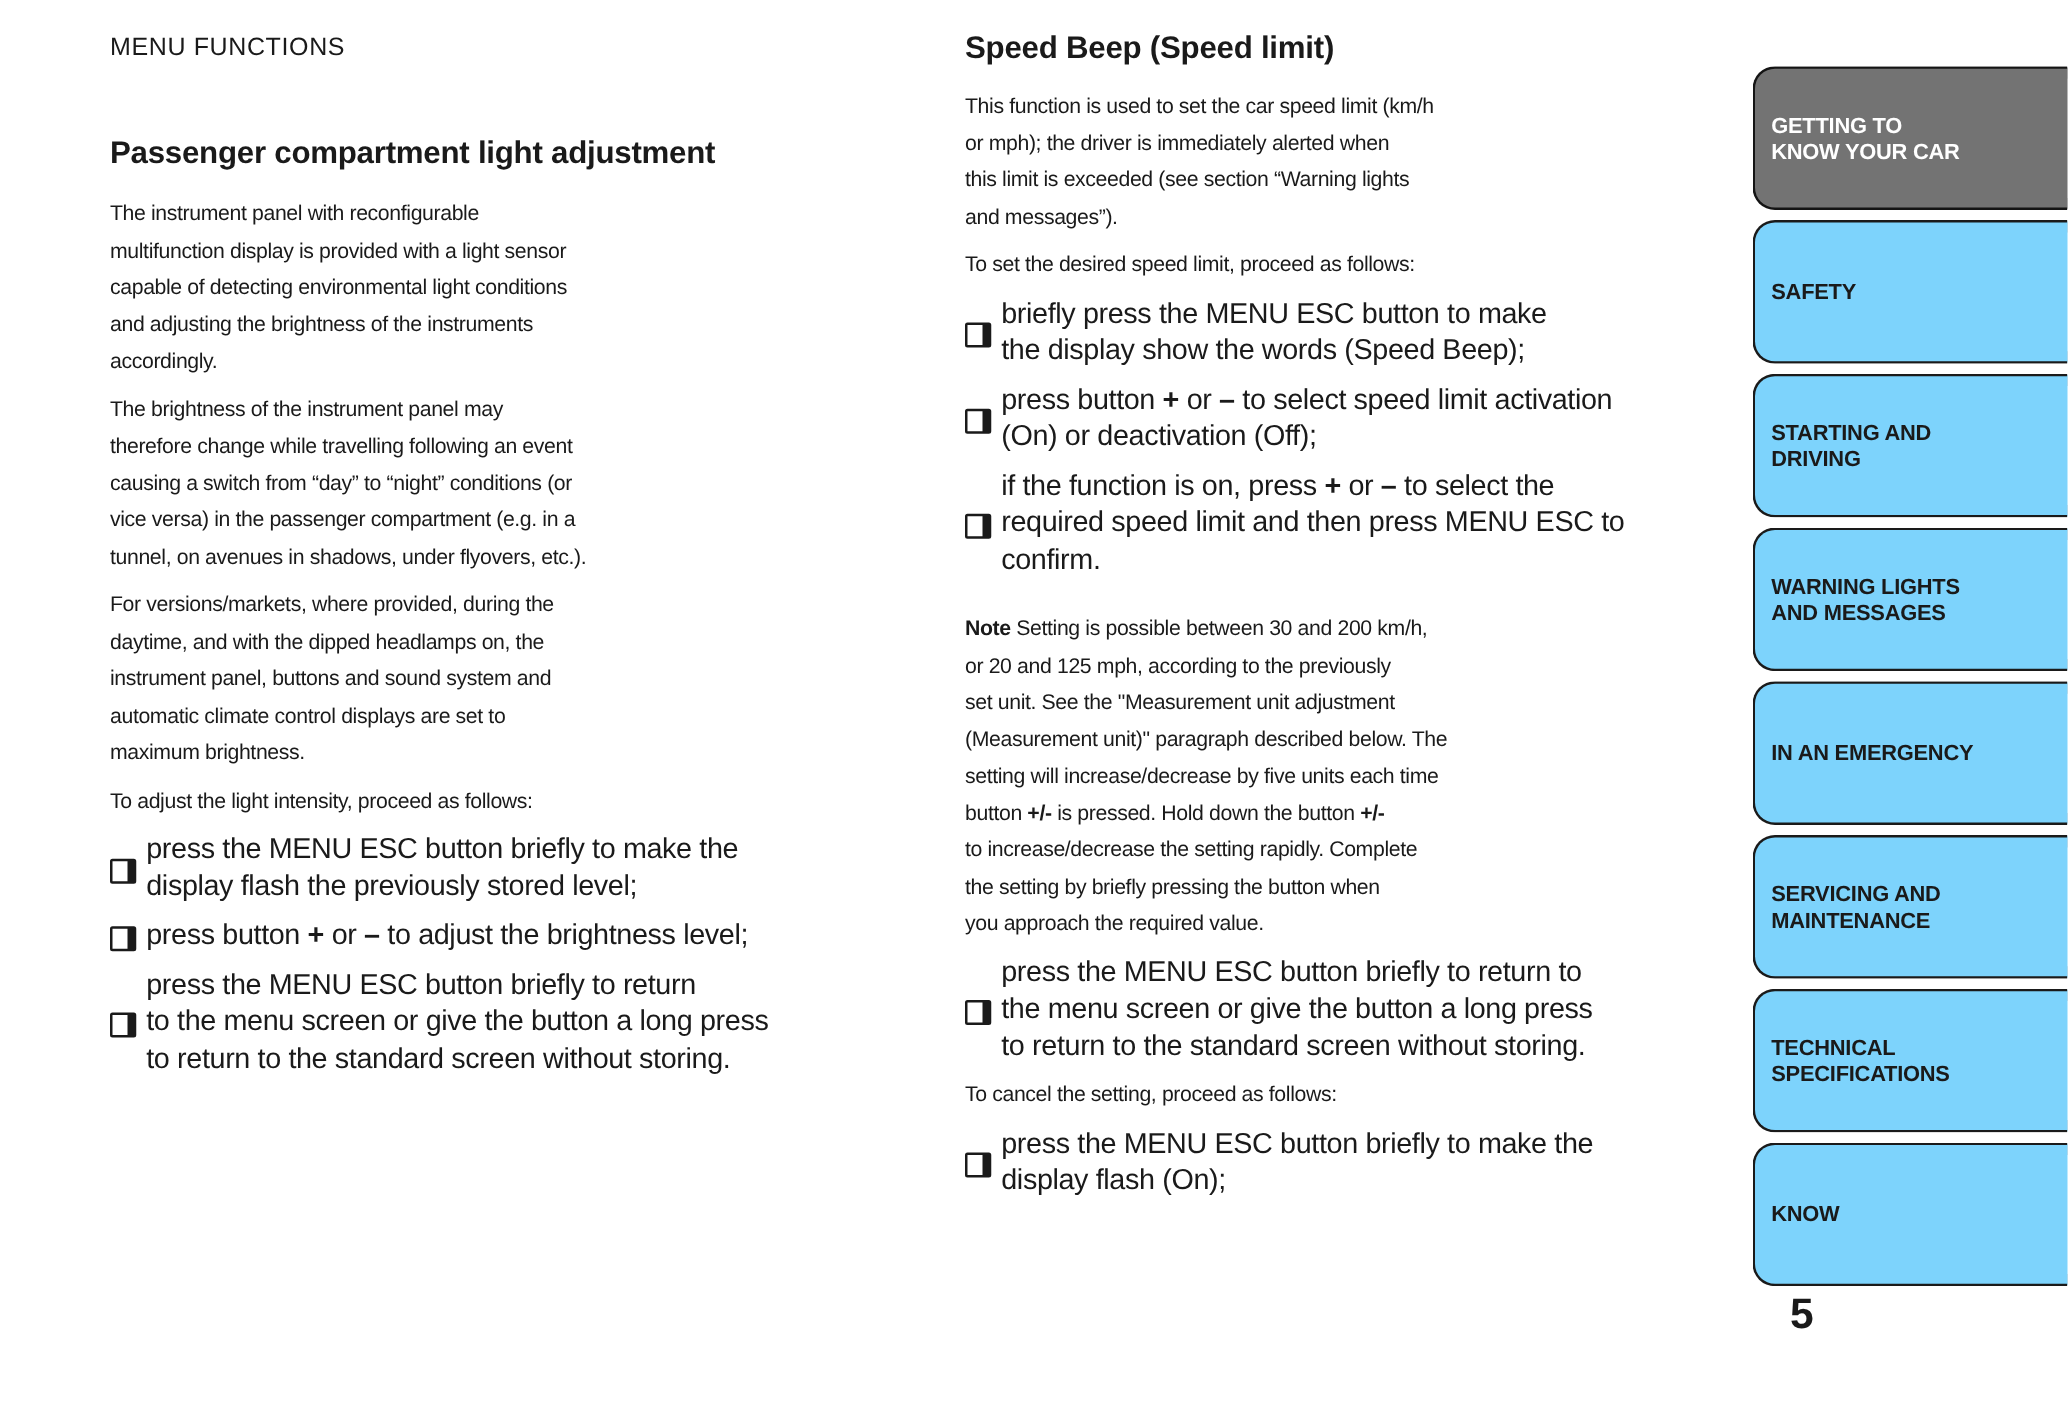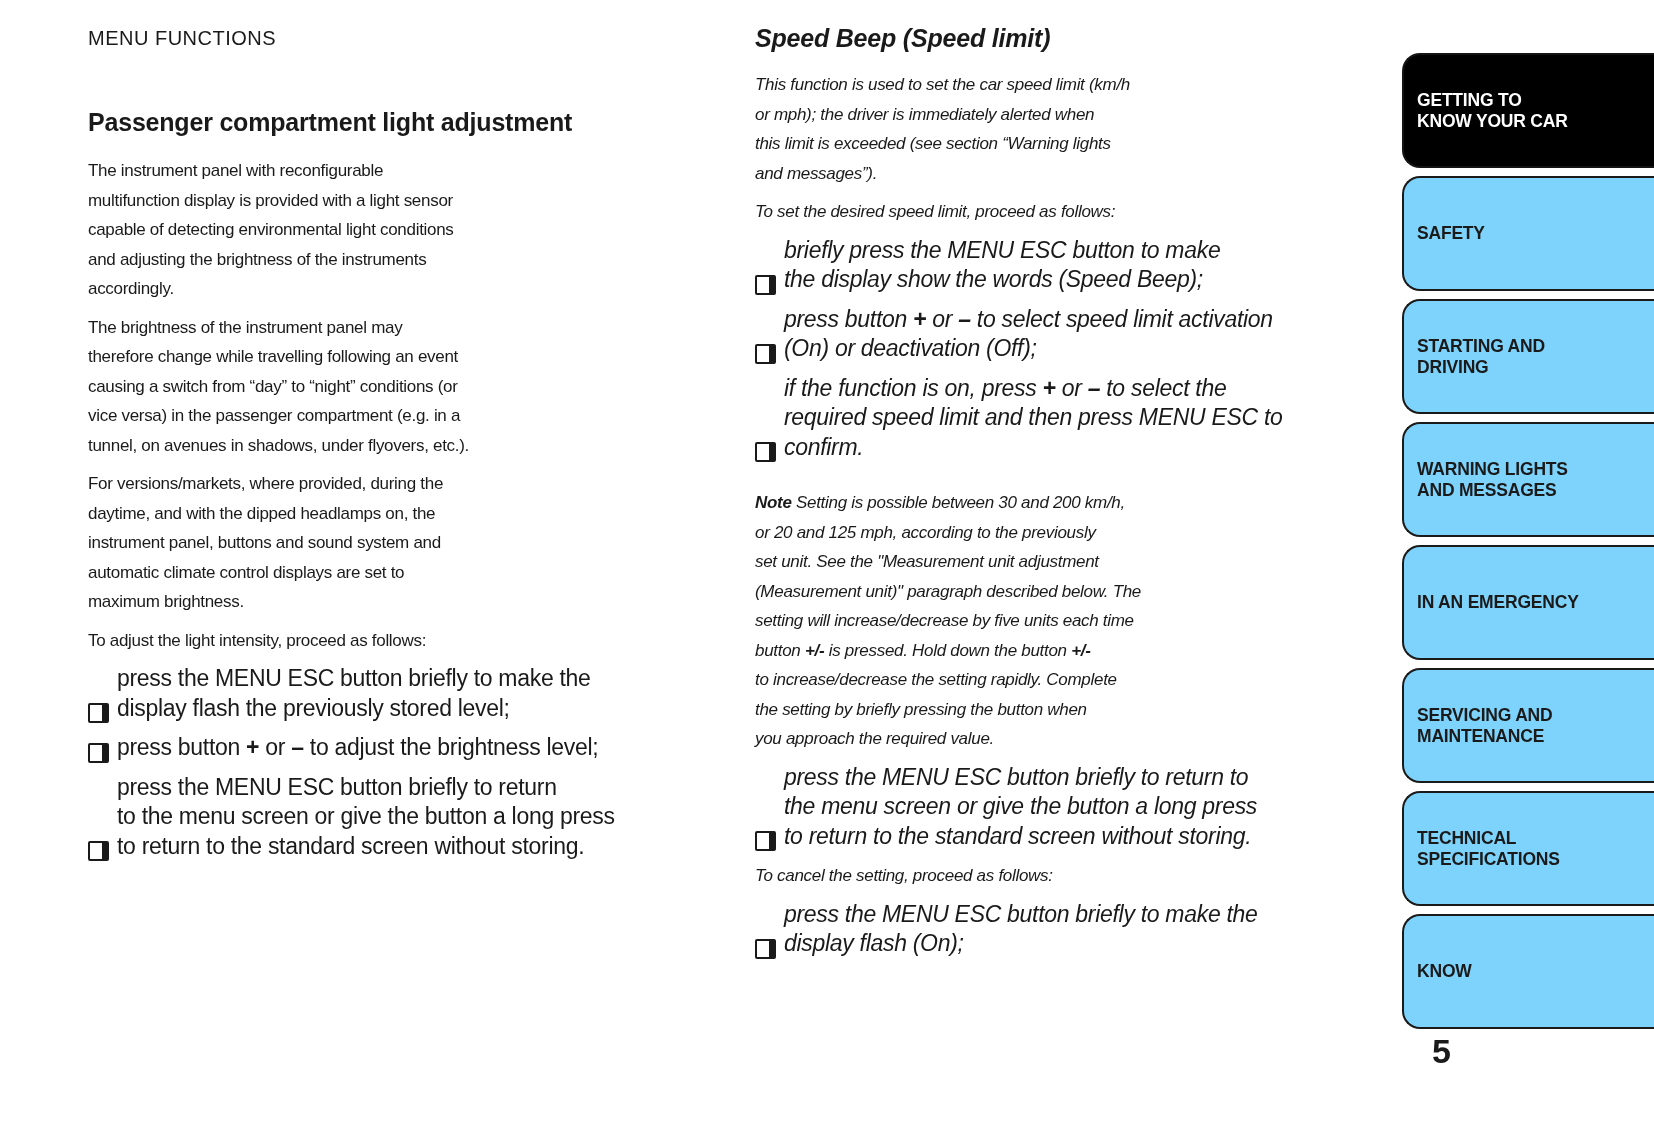--- a/index.html
+++ b/index.html
@@ -7,37 +7,37 @@
     width:1654px;height:1142px;
     background:#ffffff;
     font-family:"Liberation Sans", sans-serif;
     color:#1a1a1a;
     overflow:hidden;
     position:relative;
   }
   .page{position:relative;width:1654px;height:1142px;}
   .col{position:absolute;top:24px;}
   .col-left{left:88px;width:660px;}
-  .col-right{left:755px;width:660px;font-style:italic;}
+  .col-right{left:772px;width:660px;}
   .h1{
     font-size:20px;font-weight:normal;letter-spacing:0.5px;
     margin:0 0 56px 0;line-height:28px;
   }
   .h2{
     font-size:25px;font-weight:bold;
     margin:0 0 20px 0;line-height:28px;letter-spacing:-0.2px;
   }
   .para{
     font-size:17px;line-height:29.5px;letter-spacing:-0.3px;
     white-space:pre-line;
     margin:0 0 9px 0;
   }
   .b{font-weight:bold;}
   .li{
-    display:flex;align-items:flex-end;
+    display:flex;align-items:center;
     margin:0 0 10px 0;
   }
   .bullet-icon{
     width:12px;height:16px;
     border:2.5px solid #1a1a1a;border-right:7px solid #1a1a1a;
     border-radius:2px;
     margin:6px 8px 0 0;
     flex:0 0 auto;
   }
   .btext{
@@ -53,21 +53,21 @@
     box-sizing:border-box;
     width:252px;height:115px;
     margin-bottom:8px;
     background:#7dd3fc;
     border:2.5px solid #1a1a1a;border-right:none;
     border-radius:18px 0 0 18px;
     display:flex;align-items:center;
     padding-left:13px;
   }
   .tab.active{
-    background:#000000;
+    background:#737373;
     border-color:#141414;
   }
   .tab-label{
     font-size:17.5px;font-weight:bold;line-height:21px;
     letter-spacing:-0.2px;
     white-space:pre-line;
     color:#1a1a1a;
   }
   .tab.active .tab-label{color:#ffffff;}
   .page-number{

